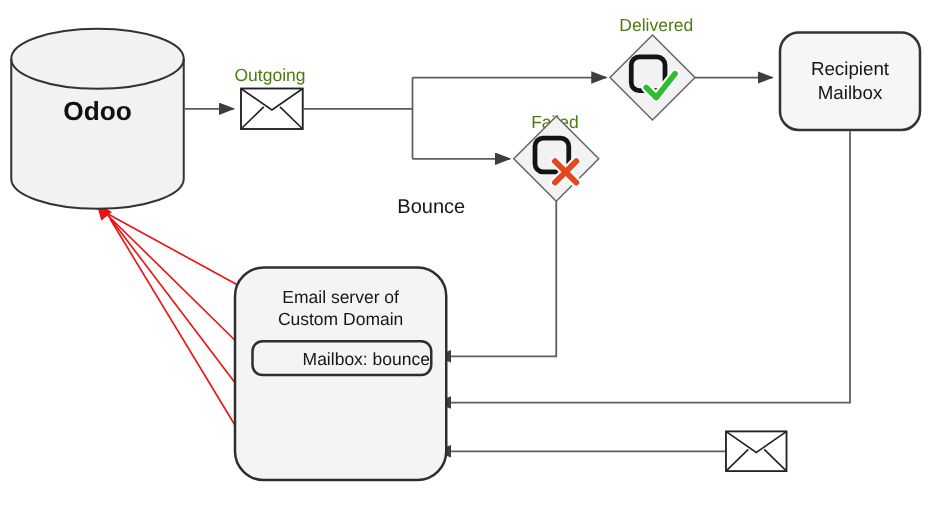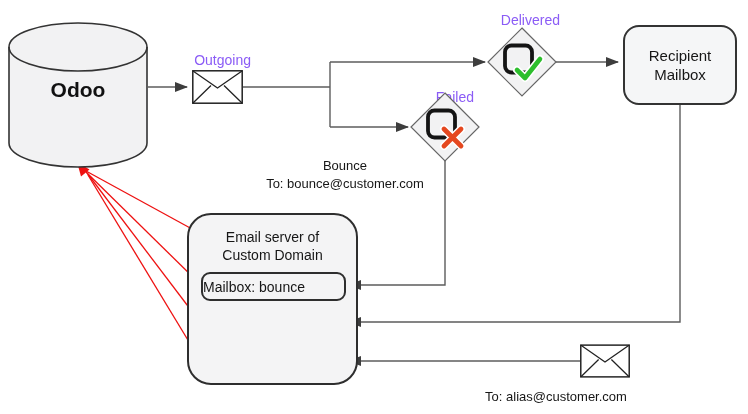--- a/index.html
+++ b/index.html
@@ -1,31 +1,31 @@
 <!DOCTYPE html>
 <html><head>
 <meta charset="utf-8">
 <style>
   html,body{margin:0;padding:0;background:#ffffff;}
   body{font-family:"Liberation Sans", sans-serif;color:#161616;}
   .canvas{position:relative;width:748px;height:414px;background:#ffffff;overflow:hidden;}
   .abs{position:absolute;}
   svg{display:block;overflow:visible;}
-  .lbl{font-size:14px;line-height:18px;text-align:right;color:#8b5cf6;white-space:nowrap;}
-  .note{font-size:13px;line-height:18px;text-align:center;color:#161616;}
+  .lbl{font-size:14px;line-height:18px;text-align:center;color:#4d7c0f;white-space:nowrap;}
+  .note{font-size:16px;line-height:18px;text-align:center;color:#161616;}
   .odoo-label{font-size:21px;font-weight:bold;text-align:center;color:#111;}
   .node-box{box-sizing:border-box;background:#f5f6f7;border:2px solid #333;border-radius:16px;
             display:flex;align-items:center;justify-content:center;text-align:center;
             font-size:15px;line-height:1.3;}
   .server-box{box-sizing:border-box;background:#f4f4f5;border:2px solid #2e2e2e;border-radius:24px;}
   .server-title{position:absolute;left:0;right:0;top:13px;font-size:14px;line-height:18px;
                 text-align:center;padding:0 18px;}
   .mailbox{position:absolute;box-sizing:border-box;left:12px;width:145px;height:29px;
            background:#f4f4f5;border:2px solid #2e2e2e;border-radius:9px;
-           display:flex;align-items:center;justify-content:flex-start;font-size:14px;}
+           display:flex;align-items:center;justify-content:flex-end;font-size:14px;}
 </style>
 </head>
 <body>
 
 <div class="canvas">
 
   <svg class="abs" style="left:0;top:0;" width="748" height="414" viewBox="0 0 748 414">
     <defs>
       <marker id="ah" markerUnits="userSpaceOnUse" markerWidth="14" markerHeight="11" refX="12" refY="5" orient="auto">
         <path d="M0,0 L13,5 L0,10 Z" fill="#3d3d3d"></path>
@@ -78,32 +78,28 @@
     <path d="M34,37 L51,54 M51,37 L34,54" fill="none" stroke="#ffffff" stroke-width="8" stroke-linecap="round"></path>
     <path d="M34,37 L51,54 M51,37 L34,54" fill="none" stroke="#e5481f" stroke-width="4.8" stroke-linecap="round"></path>
   </svg>
 
   <div class="abs node-box" style="left:623px;top:25px;width:114px;height:80px;padding:0 8px;">
     <span>Recipient Mailbox</span>
   </div>
 
   <div class="abs note" style="left:245px;top:157px;width:200px;">
     <div>Bounce</div>
-    <div>To: bounce@customer.com</div>
   </div>
 
 
   <div class="abs server-box" style="left:187px;top:213px;width:171px;height:172px;">
     <div class="server-title">Email server of Custom Domain</div>
     <div class="mailbox" style="top:57px;">
       <span>Mailbox: bounce</span>
     </div>
   </div>
 
   <svg class="abs" style="left:580px;top:344px;" width="50" height="34" viewBox="0 0 51 34">
     <rect x="0.8" y="0.8" width="49.4" height="32.4" fill="#ffffff" stroke="#222" stroke-width="1.5"></rect>
     <path d="M1,1 L25.5,18 L50,1 M1,33 L19,15.5 M50,33 L32,15.5" fill="none" stroke="#222" stroke-width="1.3"></path>
   </svg>
-  <div class="abs note" style="left:456px;top:388px;width:200px;">
-    <div>To: alias@customer.com</div>
-  </div>
 
 </div>
 
 </body></html>

